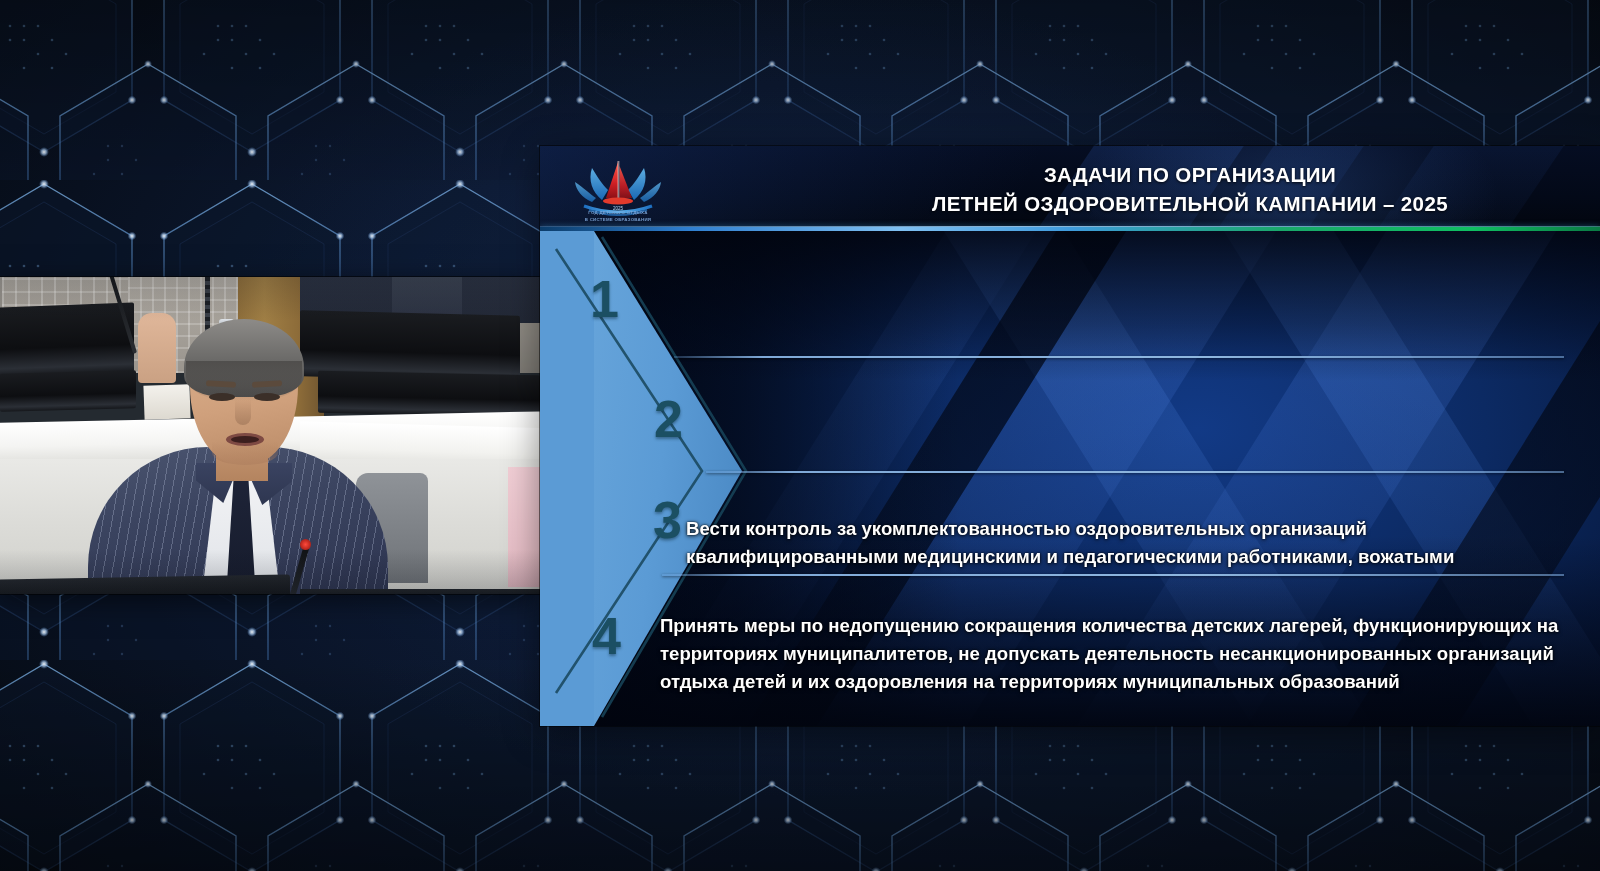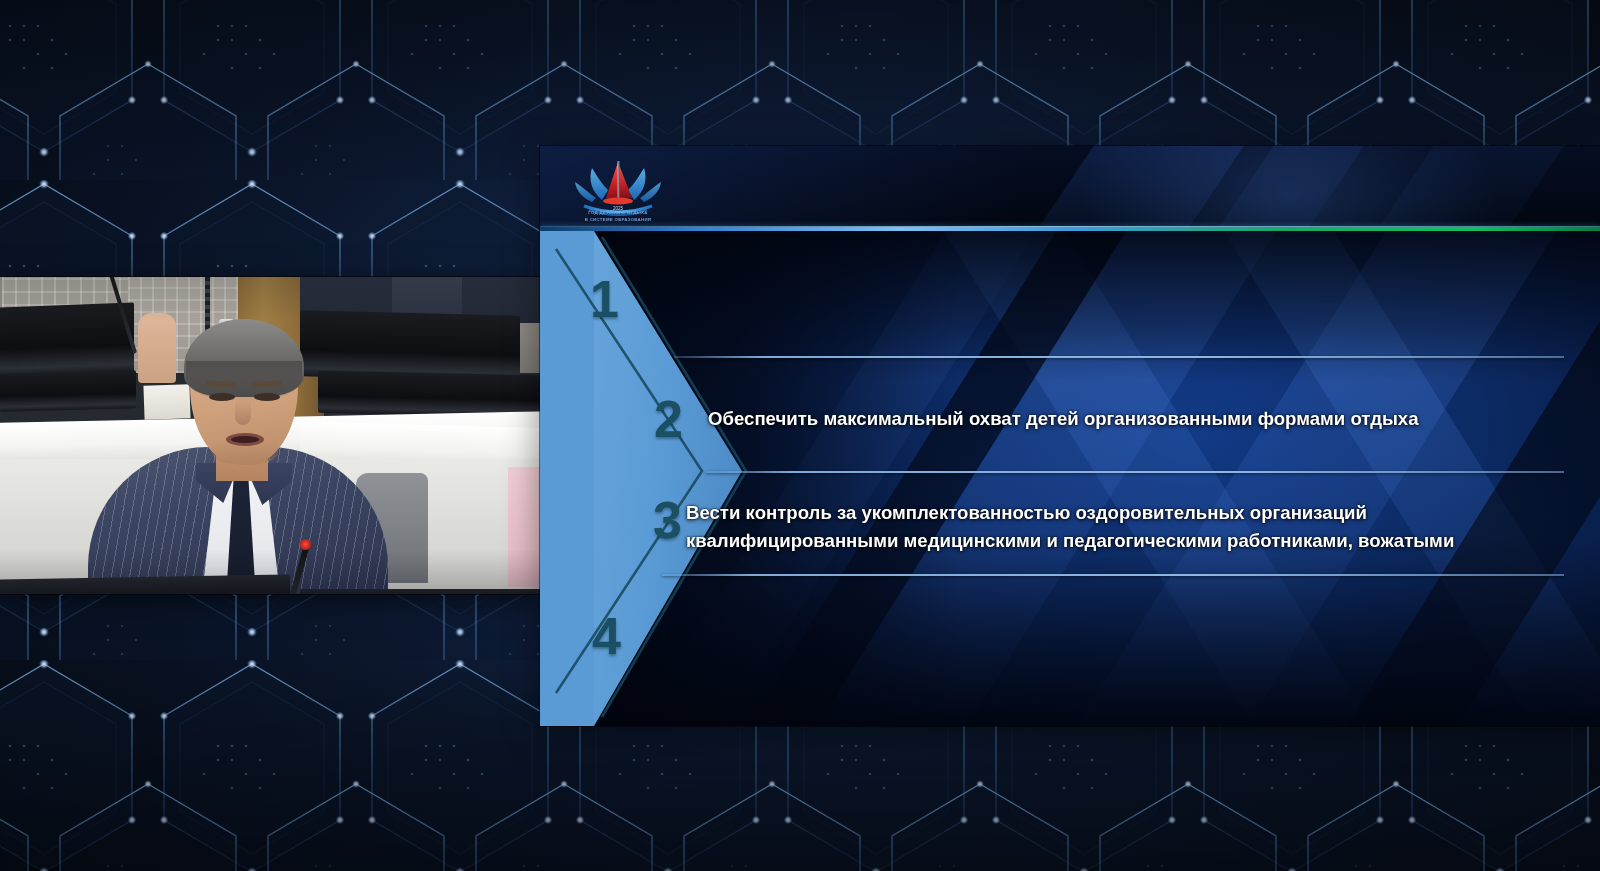--- a/index.html
+++ b/index.html
@@ -368,21 +368,21 @@
   .sep {
     position: absolute;
     height: 2px;
     background: linear-gradient(90deg, rgba(110,160,215,.25) 0%, #7fa9d8 10%, #8fb7df 60%, rgba(130,175,225,.55) 100%);
     box-shadow: 0 1px 3px rgba(0,0,0,.5);
   }
 
   
   #item1 { left: 104px; top: 56px;  width: 900px; }
   #item2 { left: 168px; top: 174px; width: 856px; }
-  #item3 { left: 146px; top: 268px; width: 872px; }
+  #item3 { left: 146px; top: 284px; width: 872px; }
   #item4 { left: 120px; top: 381px; width: 900px; }
 
   #num1 { left: 50px;  top: 42px;  }
   #num2 { left: 114px; top: 162px; }
   #num3 { left: 113px; top: 263px; }
   #num4 { left: 52px;  top: 379px; }
 
   #sep1 { left: 134px; top: 125px; width: 890px; }
   #sep2 { left: 166px; top: 240px; width: 858px; }
   #sep3 { left: 122px; top: 343px; width: 902px; }
@@ -544,20 +544,22 @@
           <ellipse cx="56" cy="45" rx="15" ry="3.6" fill="#e23a2c"></ellipse>
 
           <path d="M22 50 Q56 62 90 50" stroke="url(#waveG)" stroke-width="3.2" fill="none"></path>
           <path d="M27 54 Q56 64 85 54" stroke="#2a7cc9" stroke-width="2" fill="none" opacity=".7"></path>
           <text x="56" y="53.8" text-anchor="middle" fill="#b9d6f2" font-family="Liberation Sans, sans-serif" font-size="4.6">2025</text>
         </svg>
         <div class="logo-caption">ГОД ДЕТСКОГО ОТДЫХА
 В СИСТЕМЕ ОБРАЗОВАНИЯ</div>
       </div>
 
+      <div class="slide-title">ЗАДАЧИ ПО ОРГАНИЗАЦИИ
+ЛЕТНЕЙ ОЗДОРОВИТЕЛЬНОЙ КАМПАНИИ – 2025</div>
     </div>
 
     <div class="accent-strip-hi"></div>
     <div class="accent-strip"></div>
 
     <div class="slide-body">
 
       <div class="bd-lite" style="left:430px;  top:-60px; width:150px; height:620px;"></div>
       <div class="bd-lite2" style="left:560px;  top:-60px; width:120px; height:620px;"></div>
       <div class="bd-lite" style="left:690px;  top:-60px; width:170px; height:620px;"></div>
@@ -591,24 +593,24 @@
       </div>
 
       <div class="sep" id="sep1"></div>
       <div class="sep" id="sep2"></div>
       <div class="sep" id="sep3"></div>
 
       <div class="items">
         <div class="item-num" id="num1">1</div>
 
         <div class="item-num" id="num2">2</div>
-        <div class="item" id="item2">Обеспечить максимальный охват детей организованными формами отдыха</div>
 
         <div class="item-num" id="num3">3</div>
         <div class="item" id="item3">Вести контроль за укомплектованностью оздоровительных организаций квалифицированными медицинскими  и педагогическими работниками, вожатыми</div>
 
         <div class="item-num" id="num4">4</div>
+        <div class="item" id="item4">Принять меры по недопущению сокращения количества детских лагерей, функционирующих на территориях муниципалитетов, не допускать деятельность несанкционированных организаций отдыха детей и их оздоровления на территориях муниципальных образований</div>
       </div>
 
     </div>
   </div>
 
 </div>
 
 </body></html>

